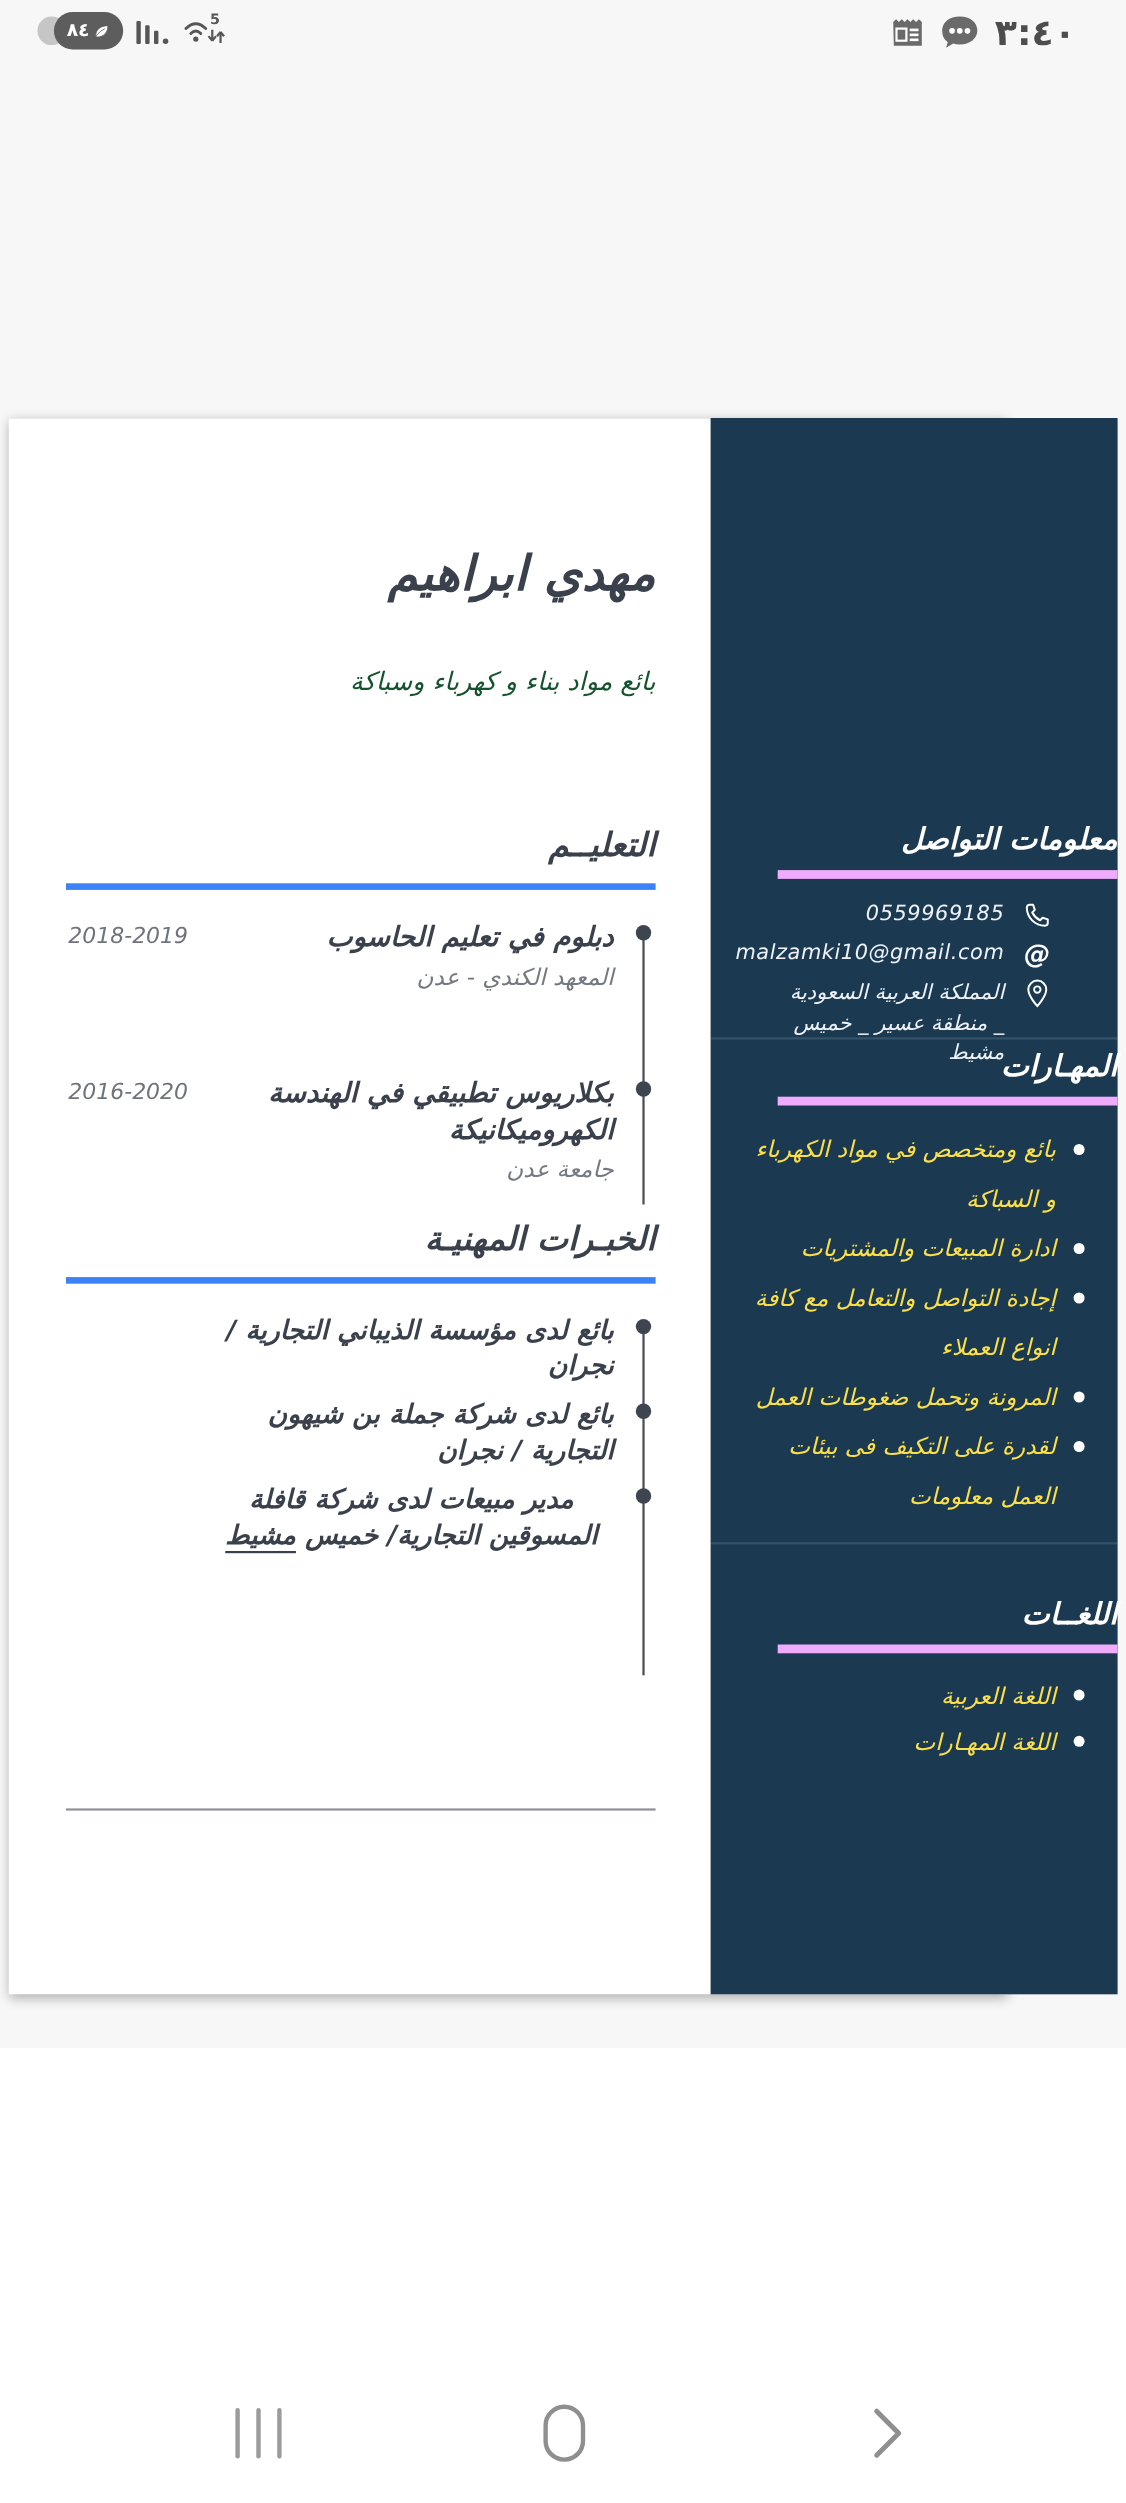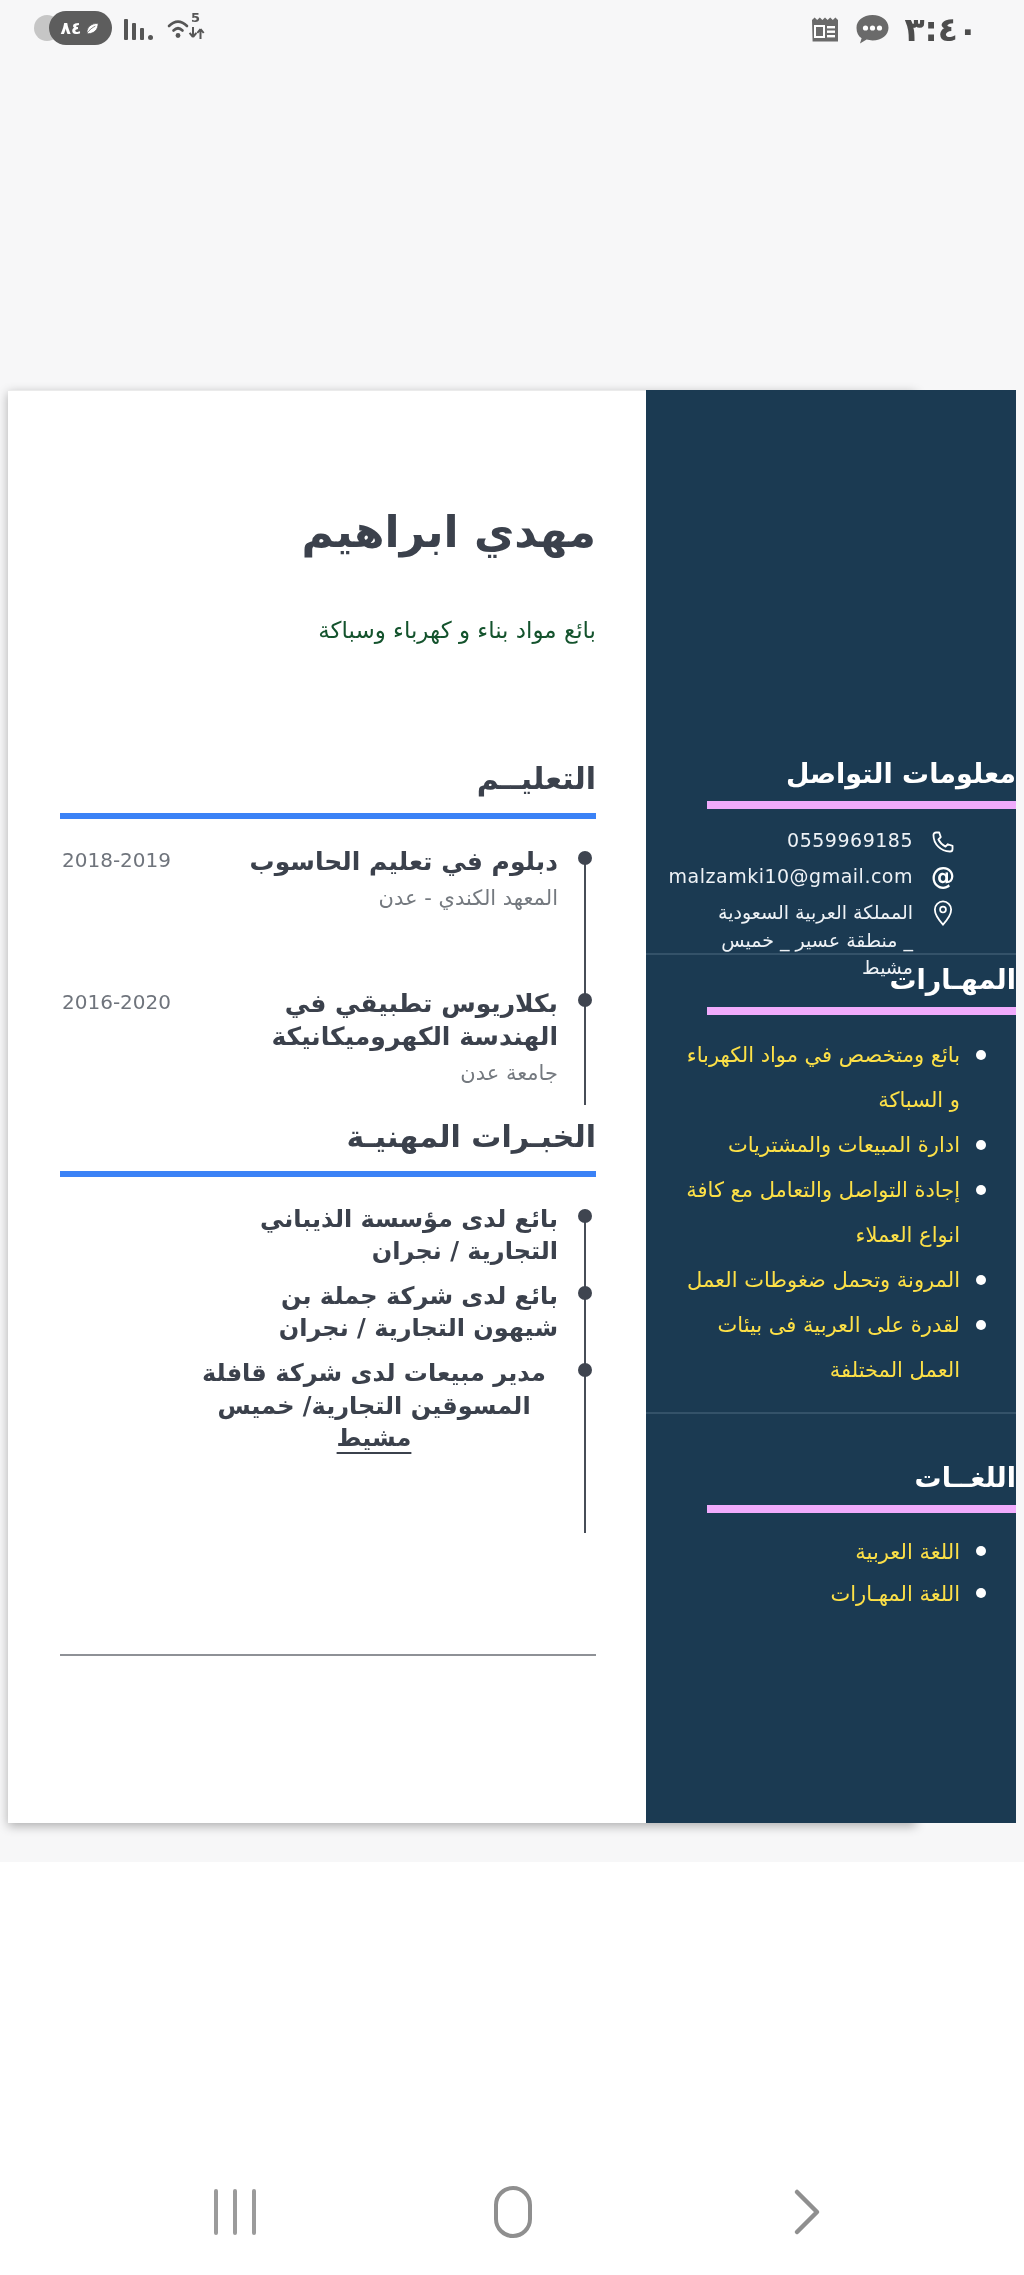--- a/index.html
+++ b/index.html
@@ -14,22 +14,22 @@
   .battery{position:relative;width:78px;height:34px;}
   .battery-ring{position:absolute;left:0;top:4px;width:26px;height:26px;border-radius:50%;background:#c6c6c6;}
   .battery-pill{position:absolute;left:15px;top:0;width:63px;height:34px;background:#5d5d5d;border-radius:17px;
     display:flex;align-items:center;justify-content:center;gap:4px;color:#fff;font-size:17px;font-weight:bold;}
   .sig-bars{display:flex;align-items:flex-end;gap:4px;height:24px;}
   .sig-bars i{display:block;width:4px;background:#565656;border-radius:1px;}
   .sig-dot{width:5px;height:5px;border-radius:50%;background:#565656;}
   .sb-right{position:absolute;right:46px;top:2px;display:flex;align-items:center;gap:13px;}
   .time{font-size:33px;font-weight:bold;color:#4d4d4d;direction:ltr;unicode-bidi:bidi-override;}
   
-  .document{position:absolute;left:8px;top:390px;width:908px;height:1433px;background:#fff;
-    box-shadow:0 3px 10px rgba(0,0,0,.30),0 1px 0 rgba(0,0,0,.08) inset;}
+  .document{position:absolute;left:8px;top:380px;width:908px;height:1433px;background:#fff;
+    box-shadow:0 3px 10px rgba(0,0,0,.30),0 1px 0 rgba(0,0,0,.08) inset;font-style:italic;}
   .main{position:absolute;left:0;top:0;width:638px;height:100%;direction:rtl;box-sizing:border-box;}
   .abs{position:absolute;left:52px;right:50px;}
   .name{top:108px;font-size:44px;font-weight:bold;text-align:right;line-height:1.55;color:#3b414c;}
   .subtitle{top:224px;font-size:23px;color:#14532d;text-align:right;line-height:1.4;}
   .sec-heading{font-size:30px;font-weight:bold;text-align:right;padding-bottom:15px;
     border-bottom:6px solid #3b82f6;line-height:1.25;color:#3b414c;}
   .sec-edu{top:370px;}
   .sec-exp{top:728px;}
   .timeline{position:relative;margin-top:26px;}
   .tl-line{position:absolute;right:10px;width:2px;background:#474d57;}
@@ -196,21 +196,21 @@
         </div>
       </div>
 
       <div class="side-block sb-skills">
         <div class="side-heading">المهـارات</div>
         <ul class="side-list" id="skills-list">
             <li>بائع ومتخصص في مواد الكهرباء و السباكة</li>
             <li>ادارة المبيعات والمشتريات</li>
             <li>إجادة التواصل والتعامل مع كافة انواع العملاء</li>
             <li>المرونة وتحمل ضغوطات العمل</li>
-            <li>لقدرة على العربية فى بيئات العمل المختلفة</li>
+            <li>لقدرة على التكيف فى بيئات العمل معلومات</li>
           </ul>
       </div>
 
       <div class="side-block sb-langs">
         <div class="side-heading">اللغــات</div>
         <ul class="side-list langs" id="langs-list">
             <li>اللغة العربية</li>
             <li>اللغة المهـارات</li>
           </ul>
       </div>

